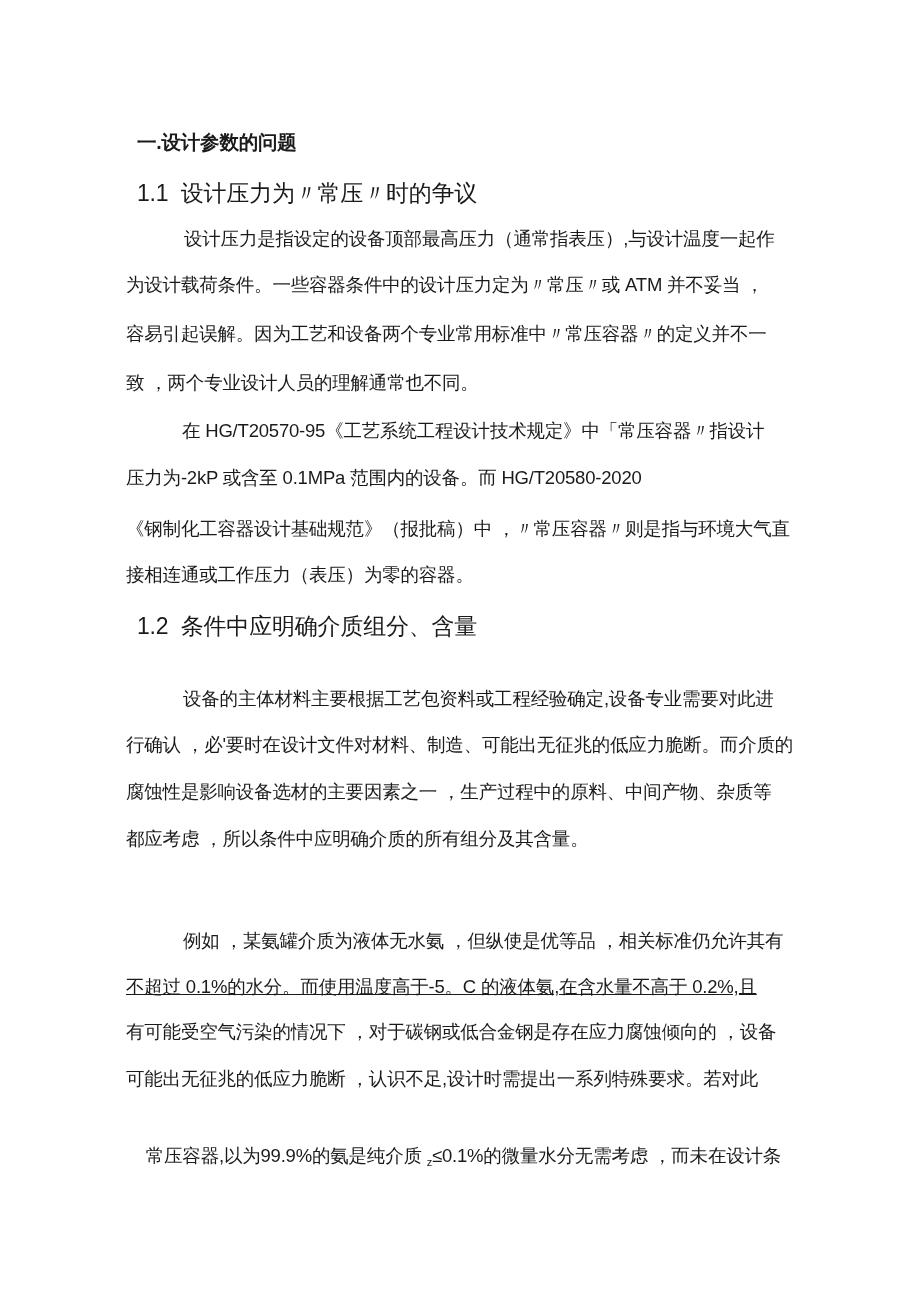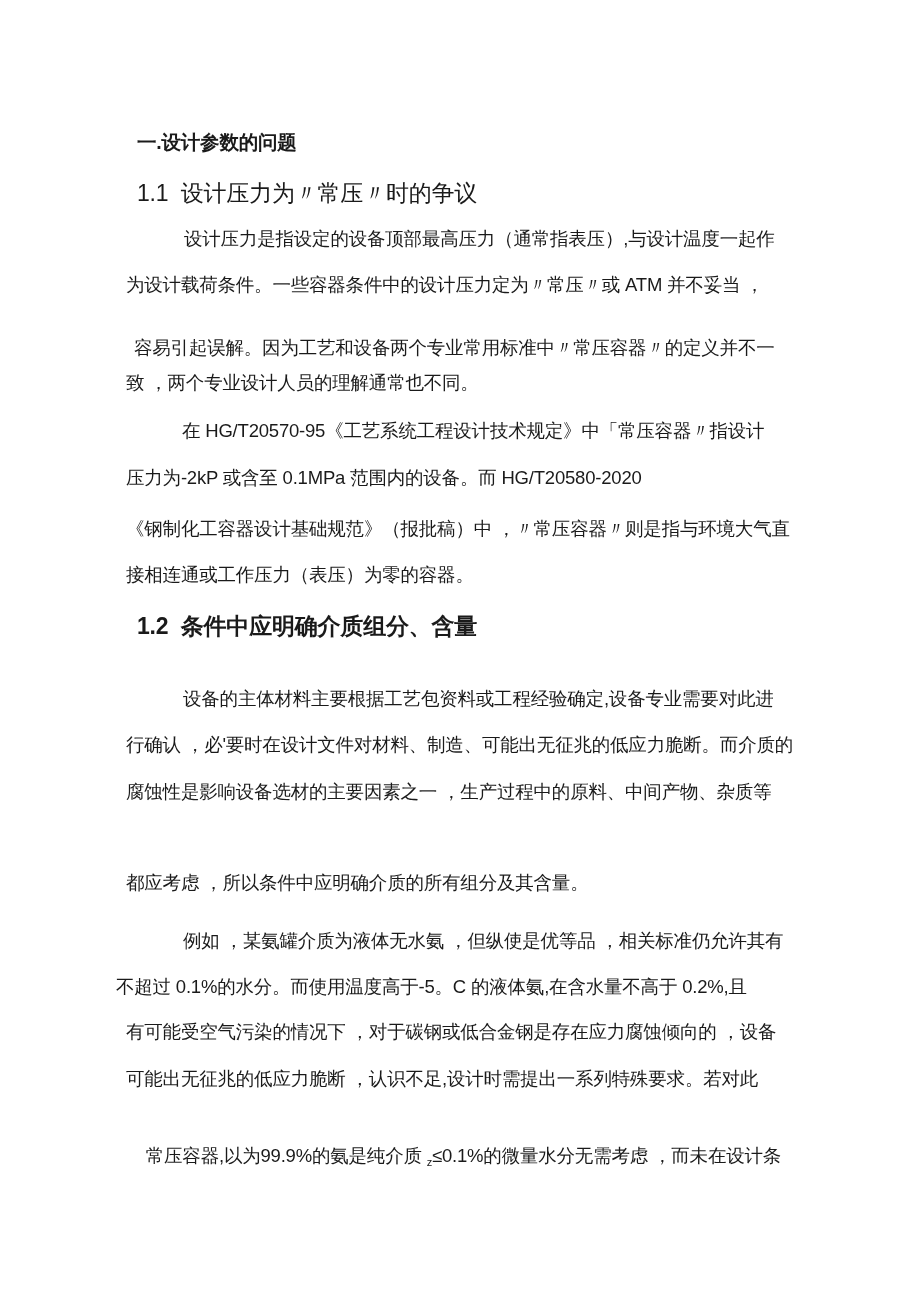--- a/index.html
+++ b/index.html
@@ -47,45 +47,45 @@
 <div class="page" style="background: rgb(255, 255, 255); color: rgb(26, 26, 26);">
 
   <div class="line title-line" style="left:137px; top:130px;">一.设计参数的问题</div>
 
   <div class="line heading-line" style="left:137px; top:181px;">1.1  设计压力为〃常压〃时的争议</div>
 
   <div class="line" style="left:184px; top:226px;">设计压力是指设定的设备顶部最高压力（通常指表压）,与设计温度一起作</div>
 
   <div class="line" style="left:126px; top:272px;">为设计载荷条件。一些容器条件中的设计压力定为〃常压〃或 ATM 并不妥当 ，</div>
 
-  <div class="line" style="left:126px; top:335px;margin-left:8px;">容易引起误解。因为工艺和设备两个专业常用标准中〃常压容器〃的定义并不一</div>
+  <div class="line" style="left:126px; top:321px;">容易引起误解。因为工艺和设备两个专业常用标准中〃常压容器〃的定义并不一</div>
 
   <div class="line" style="left:126px; top:370px;">致 ，两个专业设计人员的理解通常也不同。</div>
 
   <div class="line" style="left:182px; top:418px;">在 HG/T20570-95《工艺系统工程设计技术规定》中「常压容器〃指设计</div>
 
   <div class="line" style="left:126px; top:465px;">压力为-2kP 或含至 0.1MPa 范围内的设备。而 HG/T20580-2020</div>
 
   <div class="line" style="left:126px; top:516px;">《钢制化工容器设计基础规范》（报批稿）中 ，〃常压容器〃则是指与环境大气直</div>
 
   <div class="line" style="left:126px; top:562px;">接相连通或工作压力（表压）为零的容器。</div>
 
-  <div class="line heading-line" style="left:137px; top:614px;font-weight:bold;">1.2  条件中应明确介质组分、含量</div>
+  <div class="line heading-line" style="left:137px; top:614px;">1.2  条件中应明确介质组分、含量</div>
 
   <div class="line" style="left:183px; top:686px;">设备的主体材料主要根据工艺包资料或工程经验确定,设备专业需要对此进</div>
 
   <div class="line" style="left:126px; top:732px;">行确认 ，必'要时在设计文件对材料、制造、可能出无征兆的低应力脆断。而介质的</div>
 
   <div class="line" style="left:126px; top:779px;">腐蚀性是影响设备选材的主要因素之一 ，生产过程中的原料、中间产物、杂质等</div>
 
-  <div class="line" style="left:126px; top:826px;margin-top:44px;">都应考虑 ，所以条件中应明确介质的所有组分及其含量。</div>
+  <div class="line" style="left:126px; top:826px;">都应考虑 ，所以条件中应明确介质的所有组分及其含量。</div>
 
   <div class="line" style="left:183px; top:928px;">例如 ，某氨罐介质为液体无水氨 ，但纵使是优等品 ，相关标准仍允许其有</div>
 
-  <div class="line" style="left:116px; top:974px;">不超过 0.1%的水分。而使用温度高于-5。C 的液体氨,在含水量不高于 0.2%,且</div>
+  <div class="line" style="left:126px; top:974px;text-decoration:underline;">不超过 0.1%的水分。而使用温度高于-5。C 的液体氨,在含水量不高于 0.2%,且</div>
 
   <div class="line" style="left:126px; top:1019px;">有可能受空气污染的情况下 ，对于碳钢或低合金钢是存在应力腐蚀倾向的 ，设备</div>
 
   <div class="line" style="left:126px; top:1066px;">可能出无征兆的低应力脆断 ，认识不足,设计时需提出一系列特殊要求。若对此</div>
 
   <div class="line" style="left:126px; top:1118px;">
     <span>常压容器,以为99.9%的氨是纯介质 </span><span class="subz">z</span><span>≤0.1%的微量水分无需考虑 ，而未在设计条</span>
   </div>
 
 </div>

